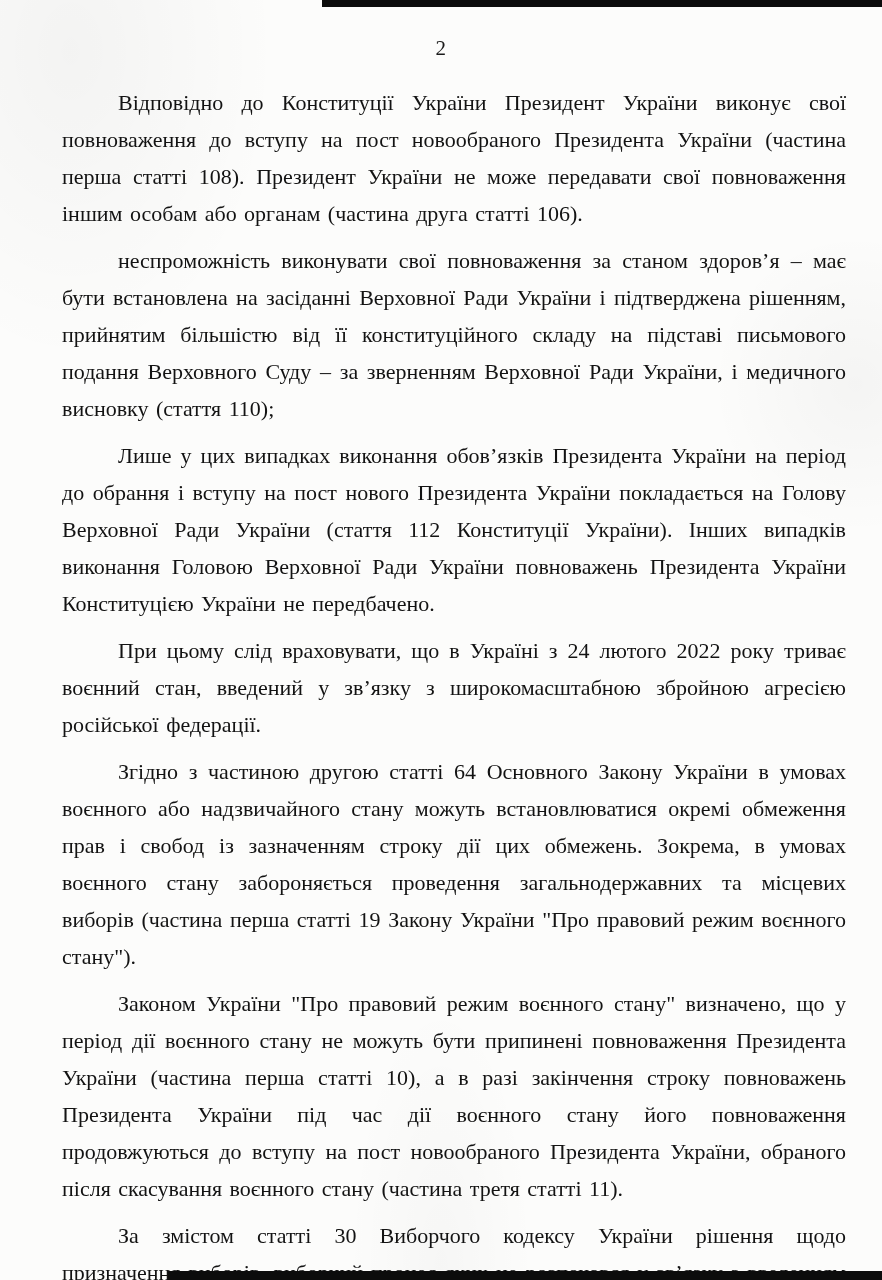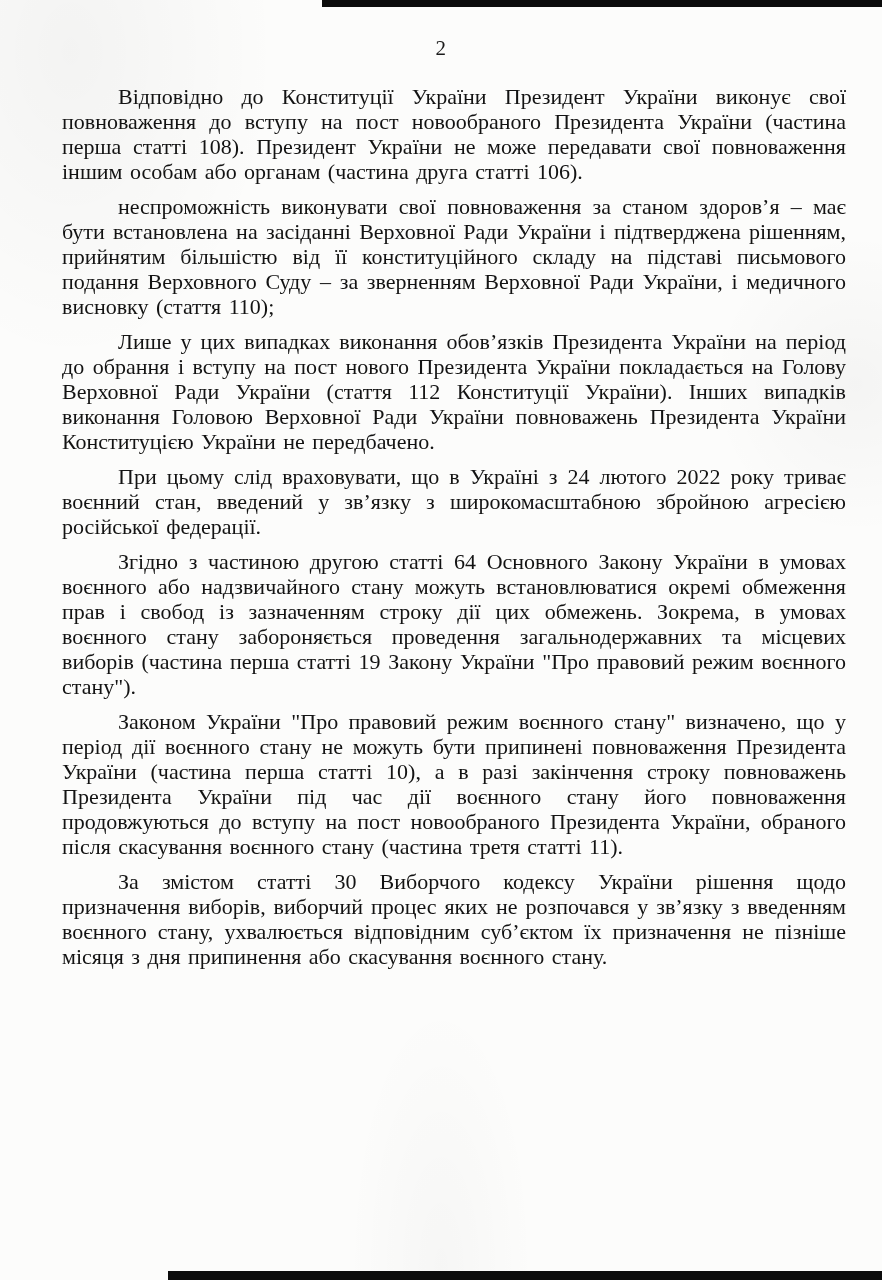--- a/index.html
+++ b/index.html
@@ -45,21 +45,21 @@
   }
   .content {
     position: absolute;
     top: 84px;
     left: 62px;
     width: 784px;
   }
   .content p {
     margin: 0 0 10px 0;
     font-size: 22px;
-    line-height: 25px;
+    line-height: 37px;
     text-align: justify;
     text-indent: 56px;
     word-spacing: 0.09em;
     text-justify: inter-word;
   }
   
   .noise {
     position: absolute;
     inset: 0;
     pointer-events: none;

